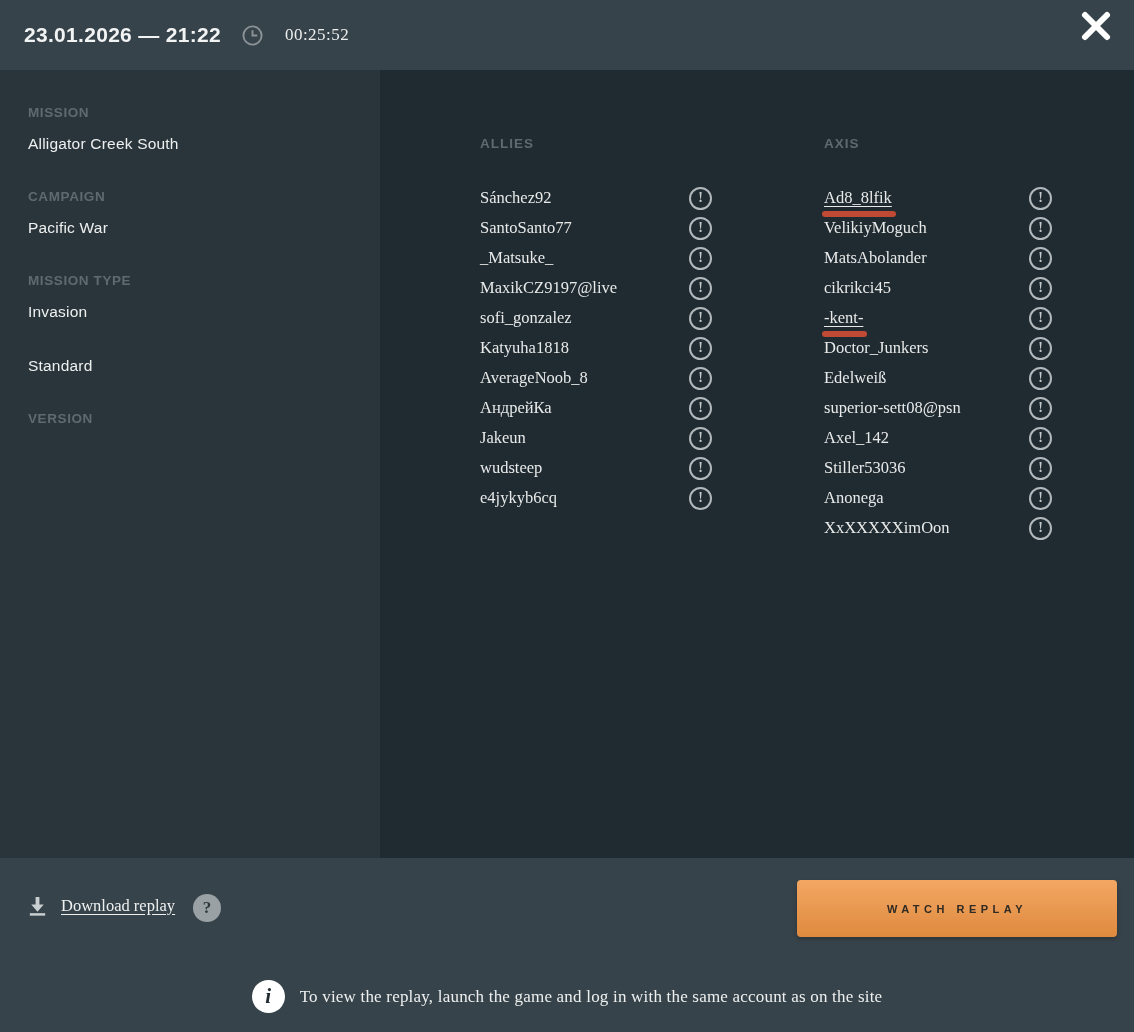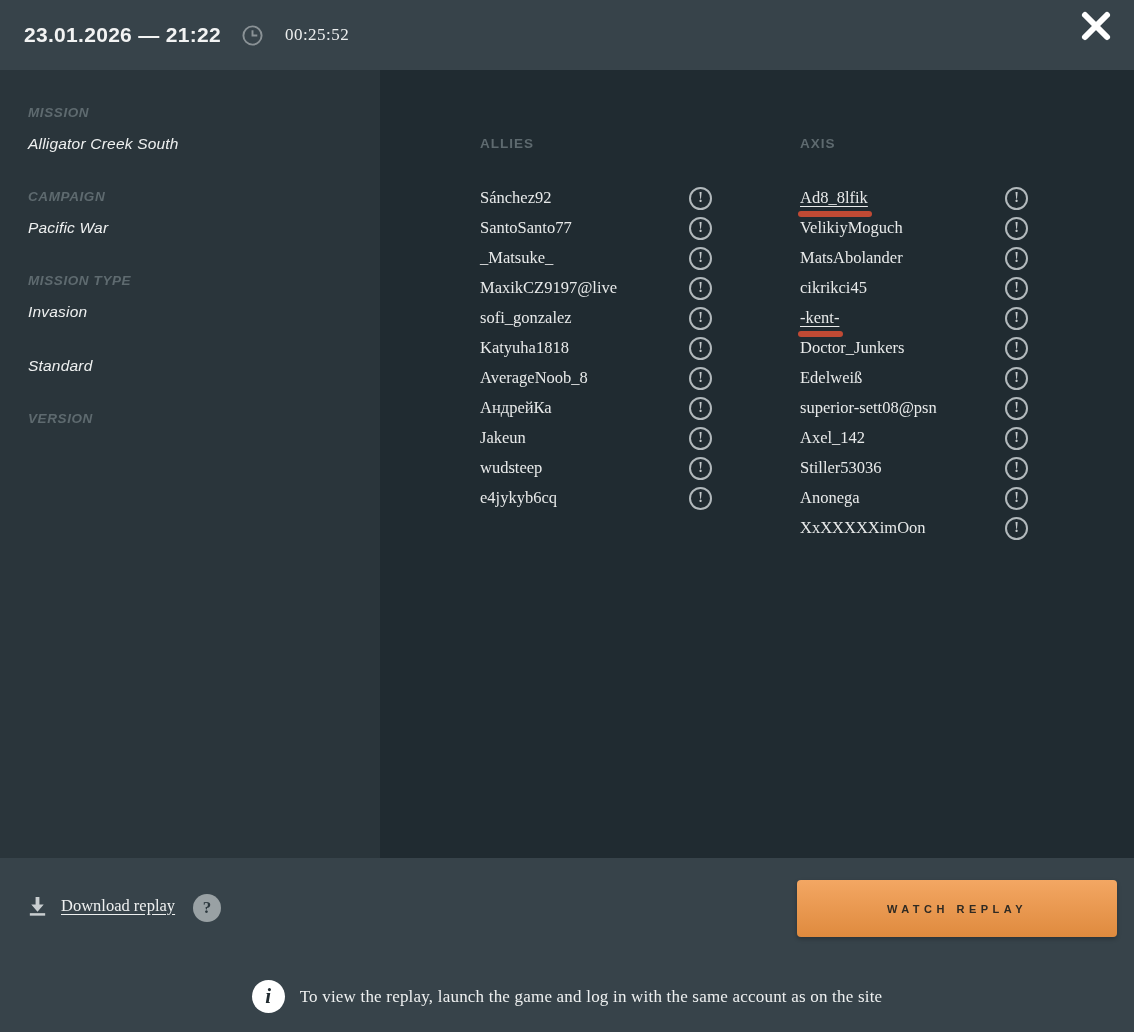--- a/index.html
+++ b/index.html
@@ -26,28 +26,28 @@
     position:absolute;top:4px;right:16px;width:44px;height:44px;
     display:flex;align-items:center;justify-content:center;cursor:pointer;border:none;background:none;padding:0;
   }
 
   
   .content{flex:1 1 auto;display:flex;min-height:0;}
   .sidebar{
     width:380px;flex:0 0 auto;background:#2a353b;
     padding:35px 28px 0 28px;box-sizing:border-box;
   }
-  .info-group{margin-bottom:36px;font-style:italic;}
+  .info-group{margin-bottom:36px;}
   .info-label{
     color:#5e6a6f;font-size:13.5px;font-weight:bold;letter-spacing:.6px;
     line-height:16px;margin-bottom:14px;
   }
   .info-value{color:#eef0f0;font-size:15.5px;line-height:18px;letter-spacing:.2px;}
 
-  .main{flex:1 1 auto;background:#202b31;padding:66px 16px 0 100px;box-sizing:border-box;display:flex;}
+  .main{flex:1 1 auto;background:#202b31;padding:66px 16px 0 100px;box-sizing:border-box;display:flex;gap:24px;}
   .team-col{display:flex;flex-direction:column;}
   .team-col.allies{width:232px;margin-right:88px;}
   .team-col.axis{width:228px;}
   .team-title{
     color:#5e6a6f;font-size:13.5px;font-weight:bold;letter-spacing:1px;
     line-height:16px;margin-bottom:31px;
   }
   .player-row{
     height:30px;display:flex;align-items:center;justify-content:space-between;
   }

